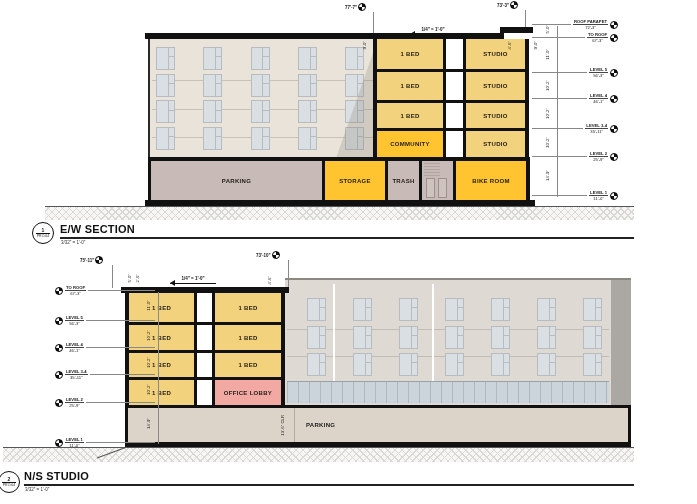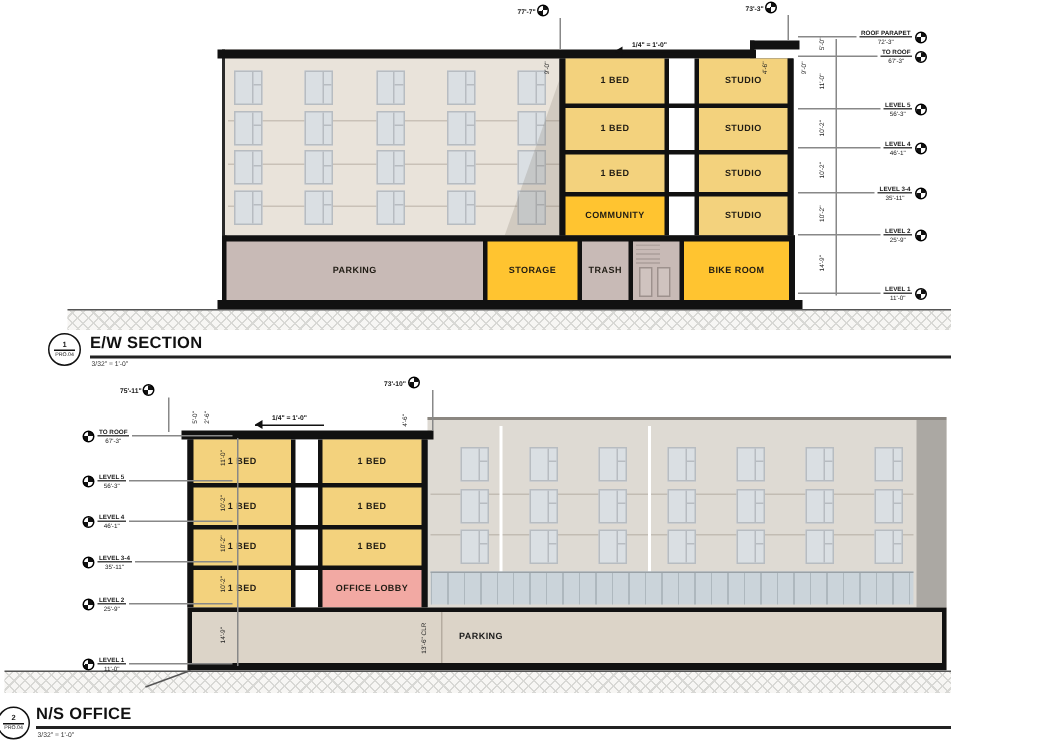--- a/index.html
+++ b/index.html
@@ -419,18 +419,18 @@
           <div class="nm">LEVEL 1</div>
         <div class="el">11'-0"</div>
         </div>
       <i class="lead"></i>
     </div>
 
     <div class="tcirc" style="left:-2px;top:471px">
       <div class="n">2</div>
       <div class="s">PRO.04</div>
     </div>
-    <div class="title" style="left:24px;top:470px">N/S OFFICE</div>
+    <div class="title" style="left:24px;top:470px">N/S STUDIO</div>
     <div class="trule" style="left:24px;top:484px;width:671px"></div>
     <div class="tscale" style="left:25px;top:487px">3/32" = 1'-0"</div>
   </div>
 
 </div>
 
 </body></html>

